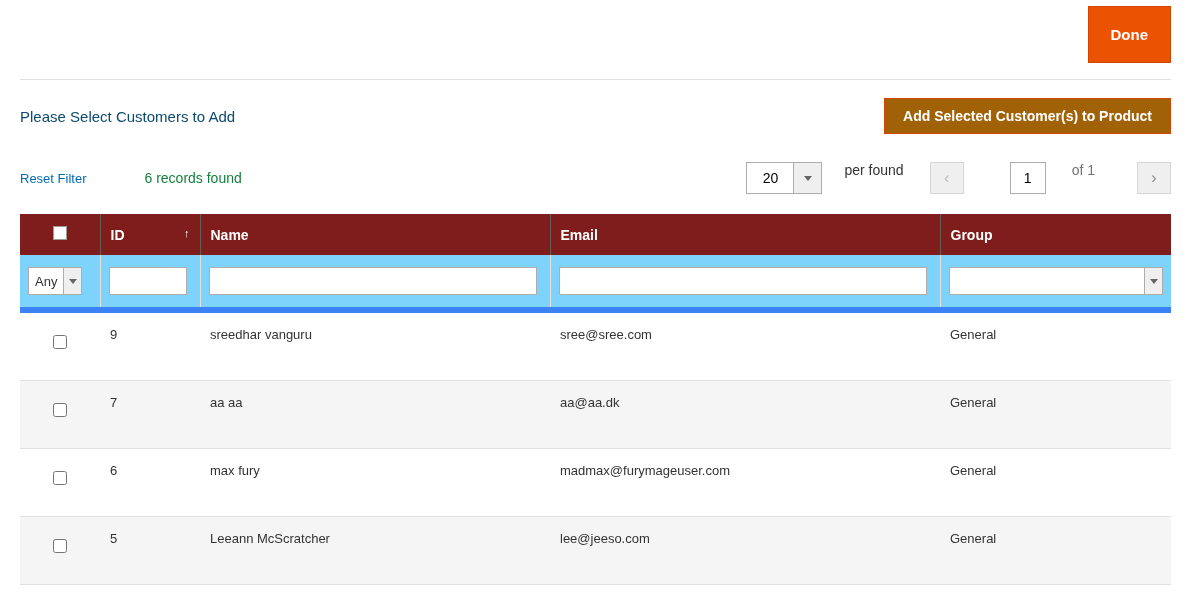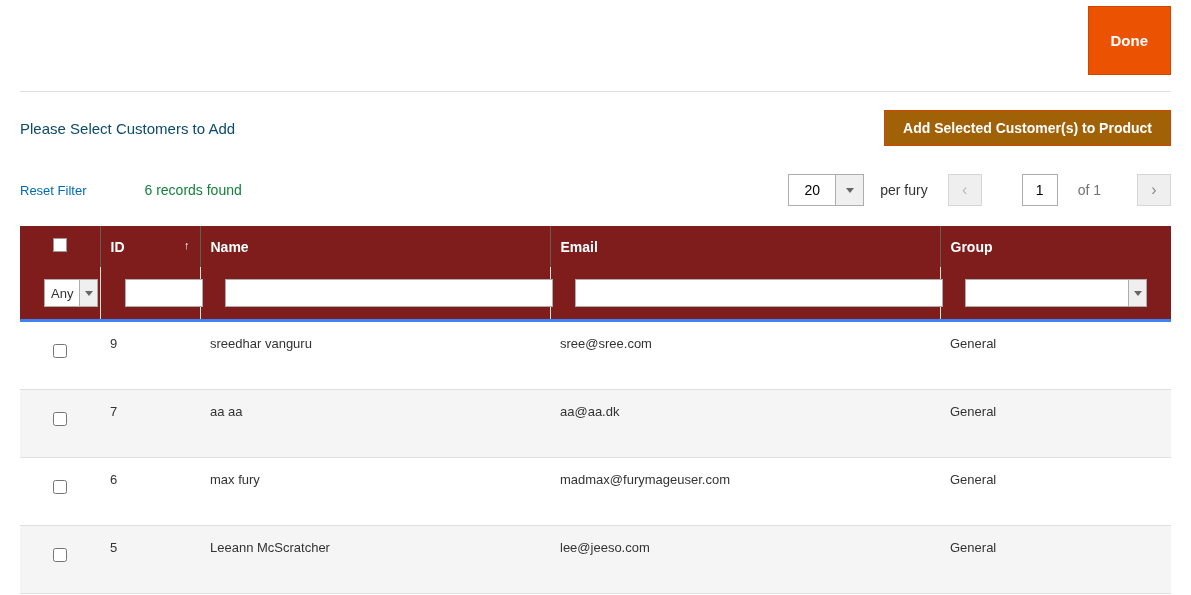--- a/index.html
+++ b/index.html
@@ -1,49 +1,49 @@
 <!DOCTYPE html>
 <html><head>
 <meta charset="utf-8">
 <style>
   * { box-sizing: border-box; margin: 0; padding: 0; }
   body { font-family: Arial, Helvetica, sans-serif; font-size: 13px; color: #333; background: #fff; }
   .container { width: 1191px; height: 595px; position: relative; padding: 0 20px; overflow: hidden; }
   .top-row { display: flex; justify-content: flex-end; padding: 6px 0 16px 0; }
-  .btn-done { background: #eb5202; color: #fff; border: 1px solid #d24500; font-weight: 600; font-size: 15px; padding: 25px 22px; cursor: pointer; }
+  .btn-done { background: #eb5202; color: #fff; border: 1px solid #d24500; font-weight: 600; font-size: 15px; padding: 19px 22px; cursor: pointer; }
   .divider { border-top: 1px solid #e0e0e0; margin: 0 0 18px 0; }
   .header-row { display: flex; justify-content: space-between; align-items: center; margin-bottom: 28px; }
   .header-text { font-size: 15px; color: #0c4a6e; }
   .btn-add { background: #a16207; color: #fff; border: 1px solid #d24500; font-weight: 600; font-size: 14px; padding: 9px 18px; cursor: pointer; }
   .toolbar { display: flex; align-items: center; justify-content: space-between; margin-bottom: 20px; }
   .toolbar-left { display: flex; align-items: center; gap: 18px; }
   .btn-search { background: #514943; color: #fff; border: 1px solid #514943; font-weight: 600; font-size: 14px; padding: 9px 22px; cursor: pointer; }
   .link-reset { color: #006bb4; font-size: 13px; cursor: pointer; }
   .records-found { font-size: 14px; color: #15803d; margin-left: 40px; }
-  .toolbar-right { display: flex; align-items: center; gap: 10px; }
+  .toolbar-right { display: flex; align-items: flex-start; gap: 16px; }
   .page-size-wrap { display: flex; align-items: center; border: 1px solid #adadad; }
   .page-size { width: 46px; height: 30px; border: none; text-align: center; font-size: 14px; outline: none; }
   .dd-btn { width: 28px; height: 30px; background: #efefef; border: none; border-left: 1px solid #adadad; display: flex; align-items: center; justify-content: center; cursor: pointer; }
   .per-page-text { font-size: 14px; color: #333; margin: 0 10px 0 6px; }
   .nav-btn { width: 34px; height: 32px; background: #efefef; border: 1px solid #d6d6d6; display: inline-flex; align-items: center; justify-content: center; cursor: pointer; color: #888; }
   .nav-btn.disabled { color: #bbb; cursor: default; }
   .page-input { width: 36px; height: 32px; border: 1px solid #adadad; text-align: center; font-size: 14px; margin: 0 10px 0 30px; }
   .of-text { font-size: 14px; color: #737373; margin-right: 26px; }
   .grid-scroll { position: relative; overflow-y: scroll; height: 380px; }
   table.grid { width: 100%; border-collapse: collapse; table-layout: fixed; }
   thead th { background: #7f1d1d; color: #fff; font-weight: 600; text-align: left; padding: 12px 10px; font-size: 14px; border-right: 1px solid #655c54; position: relative; }
   thead th:last-child { border-right: none; }
   .col-check { width: 80px; text-align: center; }
   .col-id { width: 100px; }
   .col-name { width: 350px; }
   .col-email { width: 390px; }
   .col-group { }
   .sort-arrow { float: right; font-size: 11px; }
   .hdr-check { width: 14px; height: 14px; border: 1px solid #a09a94; background: #fff; display: inline-block; }
-  tr.filter-row td { background: #7f1d1d; padding: 12px 24px; border-right: 1px solid #e6e0d6; border-bottom: 3px solid #3b82f6; }
+  tr.filter-row td { background: #7dd3fc; padding: 12px 8px; border-right: 1px solid #e6e0d6; border-bottom: 6px solid #3b82f6; }
   tr.filter-row td:last-child { border-right: none; }
   .filter-select-wrap { display: flex; border: 1px solid #adadad; background: #fff; height: 28px; align-items: center; width: 54px; }
   .filter-select-wrap span { flex: 1; padding: 0 6px; font-size: 13px; }
   .filter-dd { width: 18px; height: 26px; background: #efefef; border-left: 1px solid #adadad; display: flex; align-items: center; justify-content: center; cursor: pointer; }
   .filter-input { width: 100%; height: 28px; border: 1px solid #adadad; padding: 0 6px; font-size: 13px; background: #fff; }
   .filter-group-wrap { display: flex; border: 1px solid #adadad; background: #fff; height: 28px; width: 100%; }
   .filter-group-wrap .spacer { flex: 1; }
   tbody tr.data-row td { padding: 14px 10px 28px 10px; font-size: 13px; color: #333; border-bottom: 1px solid #e0e0e0; vertical-align: top; }
   tbody tr.data-row.alt td { background: #f5f5f5; }
   .row-check { width: 14px; height: 14px; }
@@ -76,21 +76,21 @@
       <a class="link-reset">Reset Filter</a>
       <span class="records-found">6 records found</span>
     </div>
     <div class="toolbar-right">
       <div class="page-size-wrap">
         <input class="page-size" value="20" style="">
         <div class="dd-btn">
             <div class="tri"></div>
           </div>
       </div>
-      <span class="per-page-text">per fury</span>
+      <span class="per-page-text">per found</span>
       <div class="nav-btn disabled">
           <span class="chev">‹</span>
         </div>
       <input class="page-input" value="1" style="">
       <span class="of-text">of 1</span>
       <div class="nav-btn">
           <span class="chev">›</span>
         </div>
     </div>
   </div>

